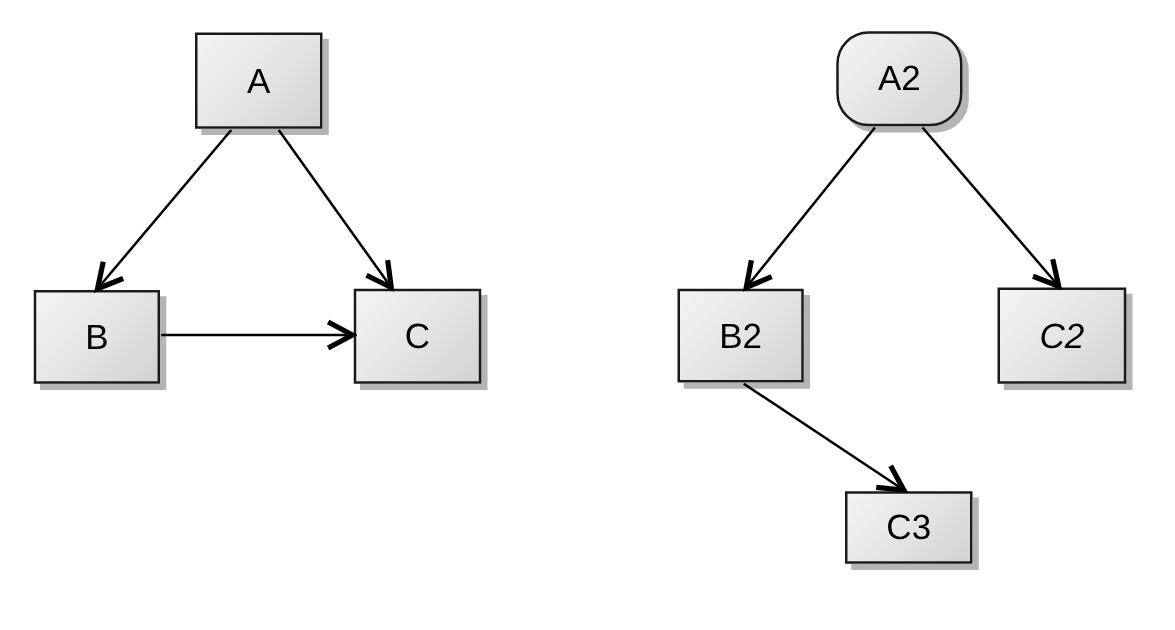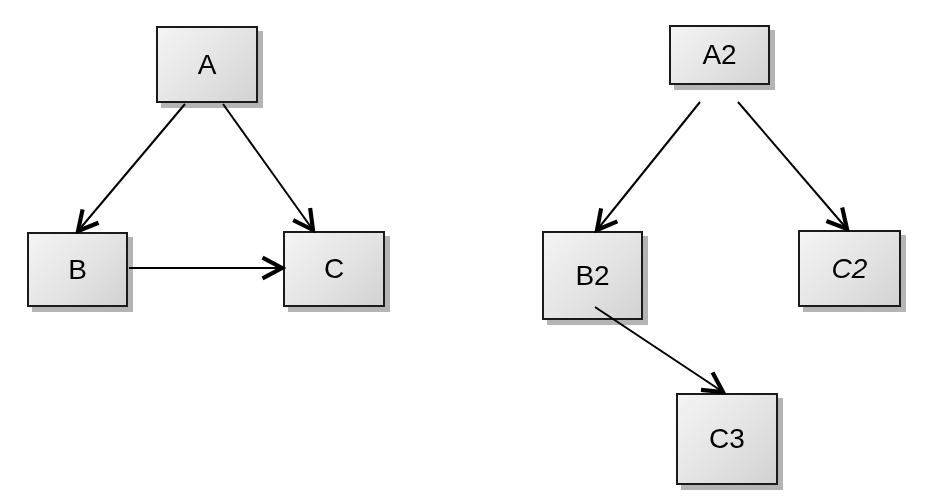--- a/index.html
+++ b/index.html
@@ -49,30 +49,30 @@
 <div id="diagram-canvas" style="width: 940px; height: 504px; background: rgb(255, 255, 255);">
     <div class="graph-node" style="left: 156px; top: 26px; width: 102px; height: 77px;">
       <span class="node-label">A</span>
     </div>
     <div class="graph-node" style="left: 27px; top: 232px; width: 101px; height: 75px;">
       <span class="node-label">B</span>
     </div>
     <div class="graph-node" style="left: 283px; top: 231px; width: 102px; height: 76px;">
       <span class="node-label">C</span>
     </div>
-    <div class="graph-node" style="left: 669px; top: 25px; width: 101px; height: 60px;">
+    <div class="graph-node" style="left: 669px; top: 25px; width: 101px; height: 76px; border-radius: 26px;">
       <span class="node-label">A2</span>
     </div>
-    <div class="graph-node" style="left: 542px; top: 231px; width: 101px; height: 89px;">
+    <div class="graph-node" style="left: 542px; top: 231px; width: 101px; height: 75px;">
       <span class="node-label">B2</span>
     </div>
     <div class="graph-node" style="left: 798px; top: 230px; width: 103px; height: 77px; font-style: italic;">
       <span class="node-label">C2</span>
     </div>
-    <div class="graph-node" style="left: 676px; top: 393px; width: 102px; height: 92px;">
+    <div class="graph-node" style="left: 676px; top: 393px; width: 102px; height: 58px;">
       <span class="node-label">C3</span>
     </div>
     <svg id="edge-layer" width="940" height="504">
       <defs>
         <marker id="arrowhead" viewBox="0 0 10 10" refX="8.5" refY="5" markerWidth="13" markerHeight="13" orient="auto">
           <path d="M1,1 L8.5,5 L1,9" fill="none" stroke="#000000" stroke-width="1.6"></path>
         </marker>
       </defs>
       <line x1="185" y1="104" x2="78" y2="231" class="edge-line" stroke="#000000" marker-end="url(#arrowhead)"></line>
       <line x1="223" y1="104" x2="313" y2="230" class="edge-line" stroke="#000000" marker-end="url(#arrowhead)"></line>

